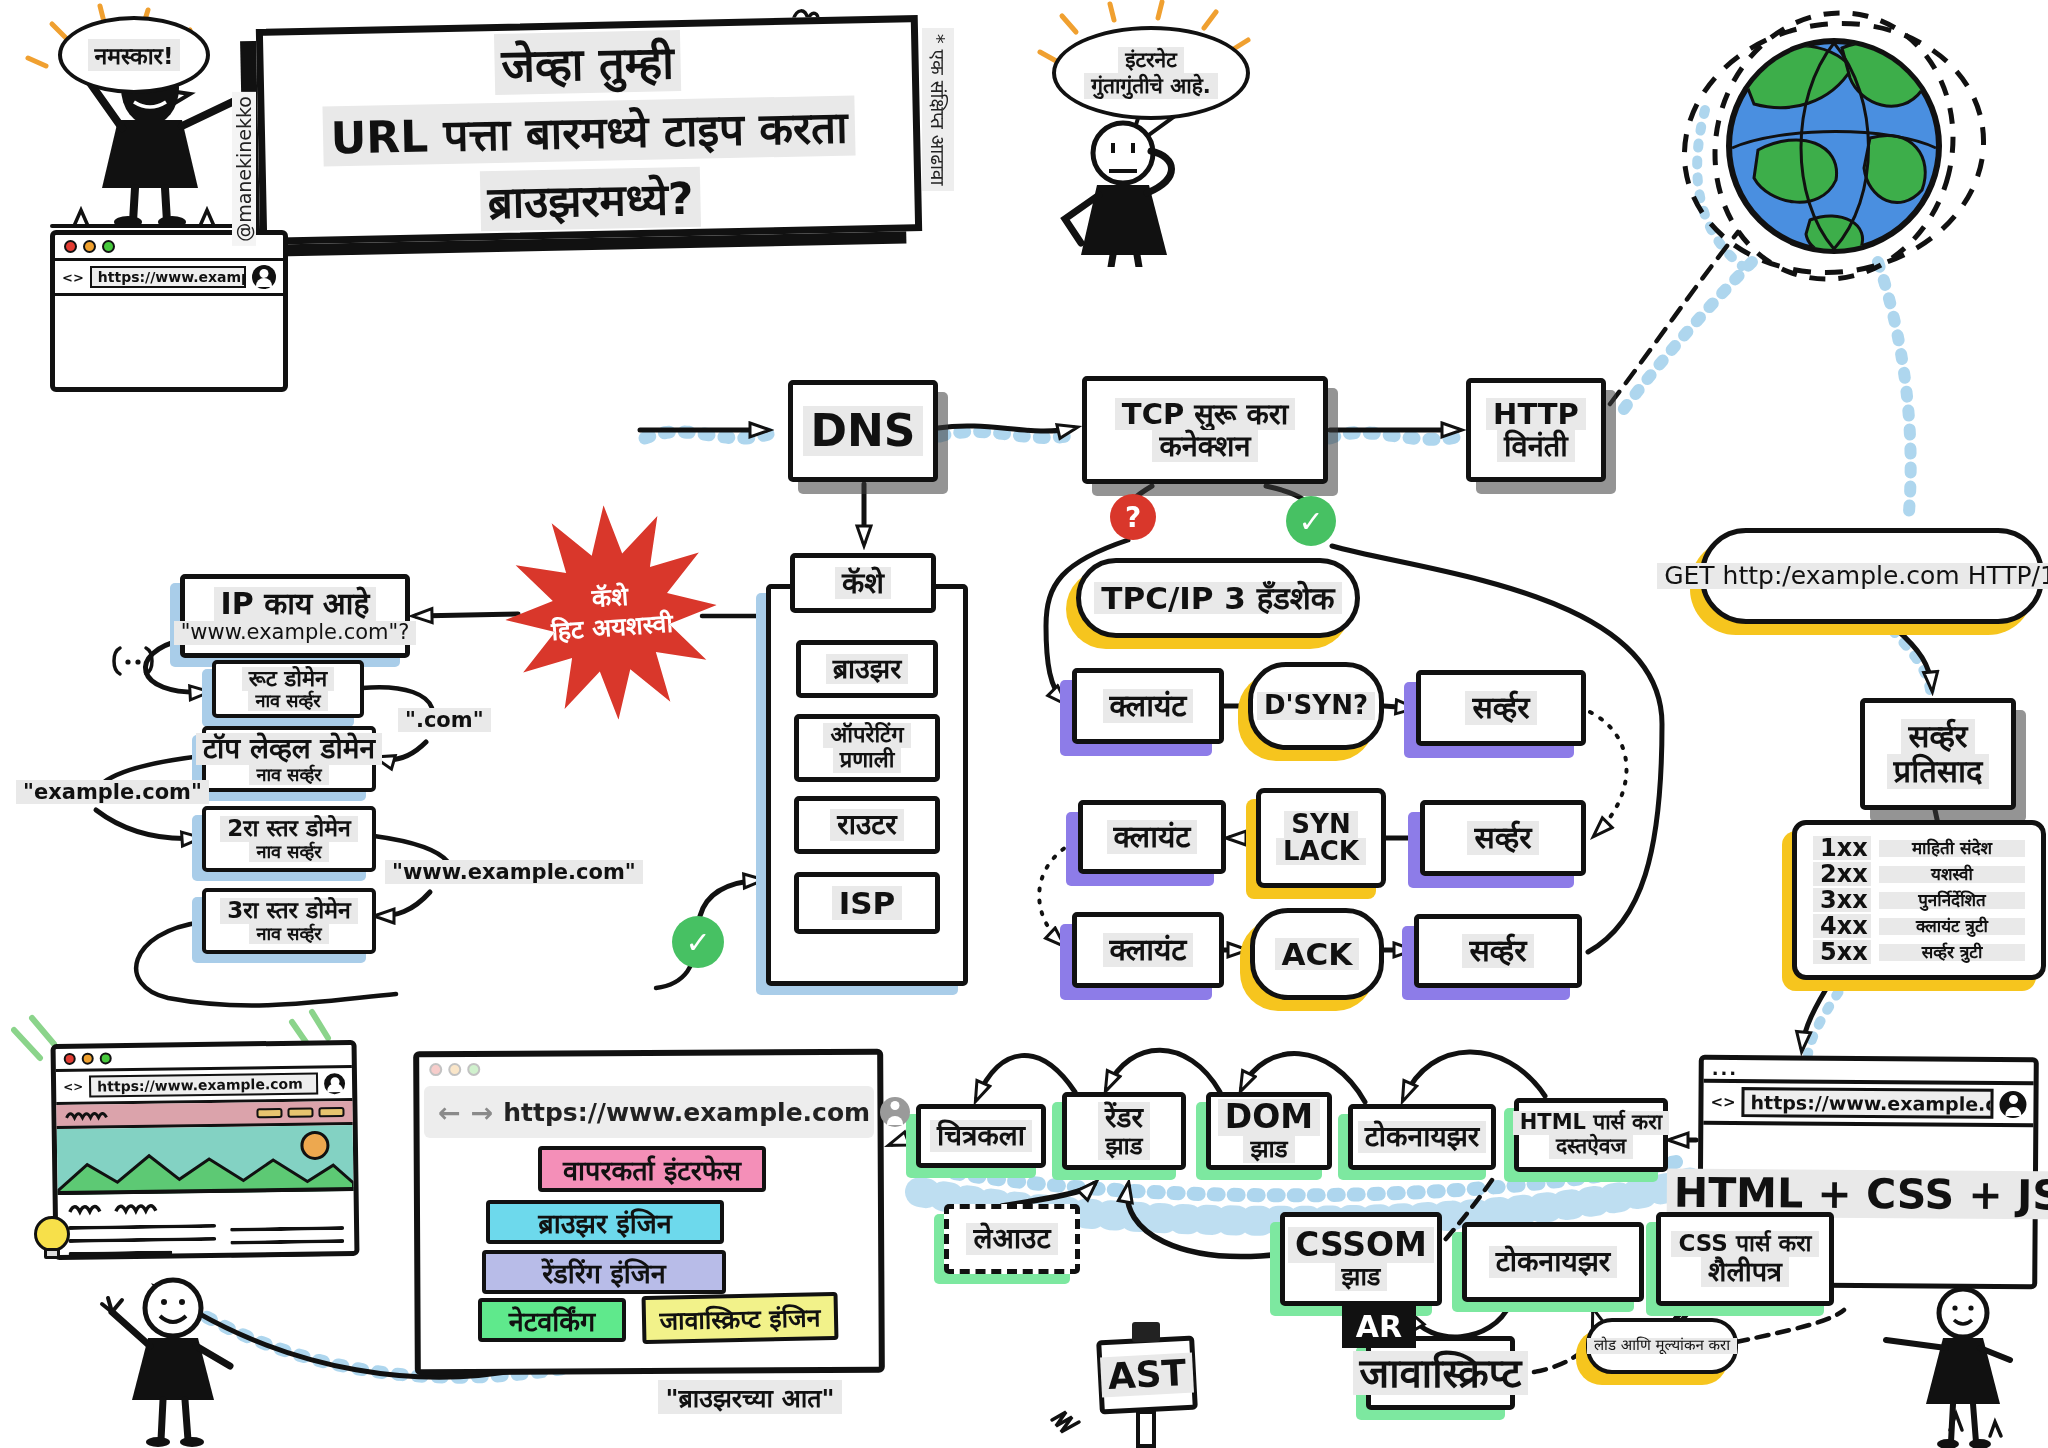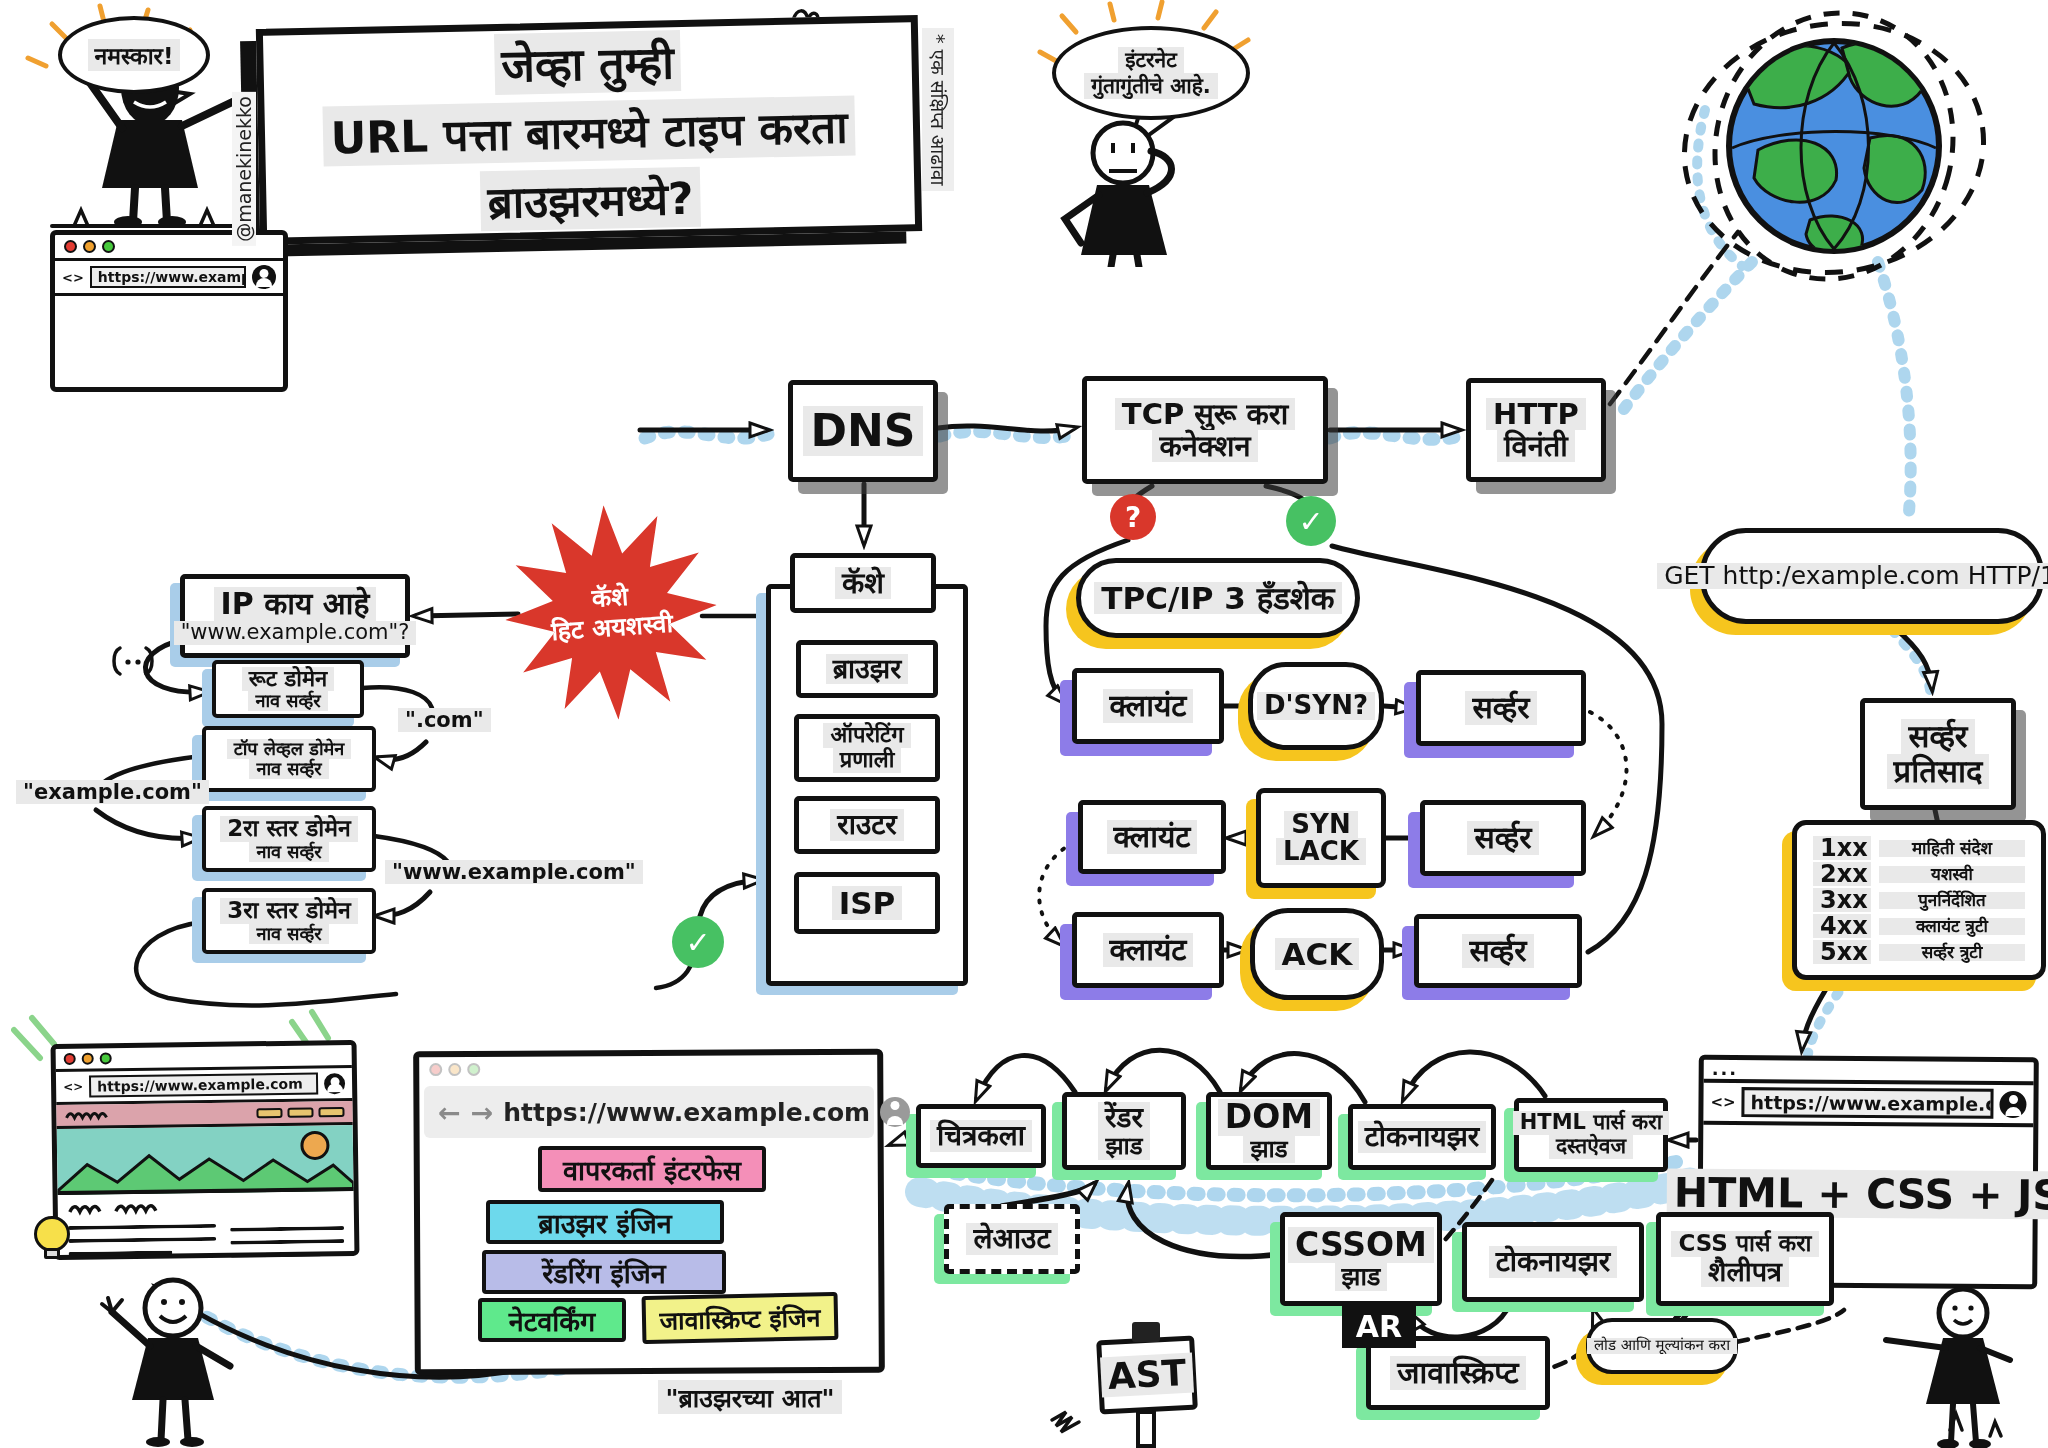--- a/index.html
+++ b/index.html
@@ -310,21 +310,21 @@
     <span class="hl" style="font-size:21px;font-weight:normal">"www.example.com"?</span>
   </div>
   <div class="box sh-blue" style="left:212px;top:660px;width:152px;height:58px;border-width:4px">
     <span class="hl" style="font-size:22px">रूट डोमेन</span>
     <span class="hl" style="font-size:18px">नाव सर्व्हर</span>
   </div>
   <div class="lbl" style="left:398px;top:708px;width:84px;font-size:21px">
     <span class="hl">".com"</span>
   </div>
   <div class="box sh-blue" style="left:202px;top:726px;width:174px;height:66px;border-width:4px">
-    <span class="hl" style="font-size:18px">टॉप लेव्हल डोमेन</span>
+    <span class="hl" style="font-size:28px">टॉप लेव्हल डोमेन</span>
     <span class="hl" style="font-size:18px">नाव सर्व्हर</span>
   </div>
   <div class="lbl" style="left:16px;top:780px;width:164px;font-size:21px">
     <span class="hl">"example.com"</span>
   </div>
   <div class="box sh-blue" style="left:202px;top:806px;width:174px;height:66px;border-width:4px">
     <span class="hl" style="font-size:23px">2रा स्तर डोमेन</span>
     <span class="hl" style="font-size:18px">नाव सर्व्हर</span>
   </div>
   <div class="lbl" style="left:385px;top:860px;width:246px;font-size:21px">
@@ -458,21 +458,21 @@
   <div class="box sh-green" style="left:1656px;top:1212px;width:178px;height:94px">
     <span class="hl" style="font-size:23px">CSS पार्स करा</span>
     <span class="hl" style="font-size:27px">शैलीपत्र</span>
   </div>
 
   <div class="box" style="left:1098px;top:1338px;width:98px;height:74px;font-size:36px;transform:rotate(-3deg)">
     <span class="hl">AST</span>
   </div>
   <div class="abs lay" style="left:1132px;top:1322px;width:28px;height:20px;background:#222;border-radius:3px"></div>
   <div class="abs lay" style="left:1136px;top:1410px;width:20px;height:38px;background:#fff;border:4px solid #111"></div>
-  <div class="box sh-green" style="left:1366px;top:1336px;width:184px;height:74px;font-size:30px">
+  <div class="box sh-green" style="left:1366px;top:1336px;width:149px;height:74px;font-size:40px">
     <span class="hl">जावास्क्रिप्ट</span>
   </div>
   <div class="cloud sh-yellow" style="left:1586px;top:1318px;width:152px;height:56px;border-width:4px;border-radius:26px;font-size:15px;font-weight:normal">
     <span class="hl">लोड आणि मूल्यांकन करा</span>
   </div>
 
   <div class="win" style="left:414px;top:1050px;width:470px;height:324px;border-width:6px;transform:rotate(-.3deg)">
     <div style="display:flex;gap:6px;padding:6px 10px;opacity:.25">
       <span class="dot" style="background:#e23c33"></span>
       <span class="dot" style="background:#efa02e"></span>

